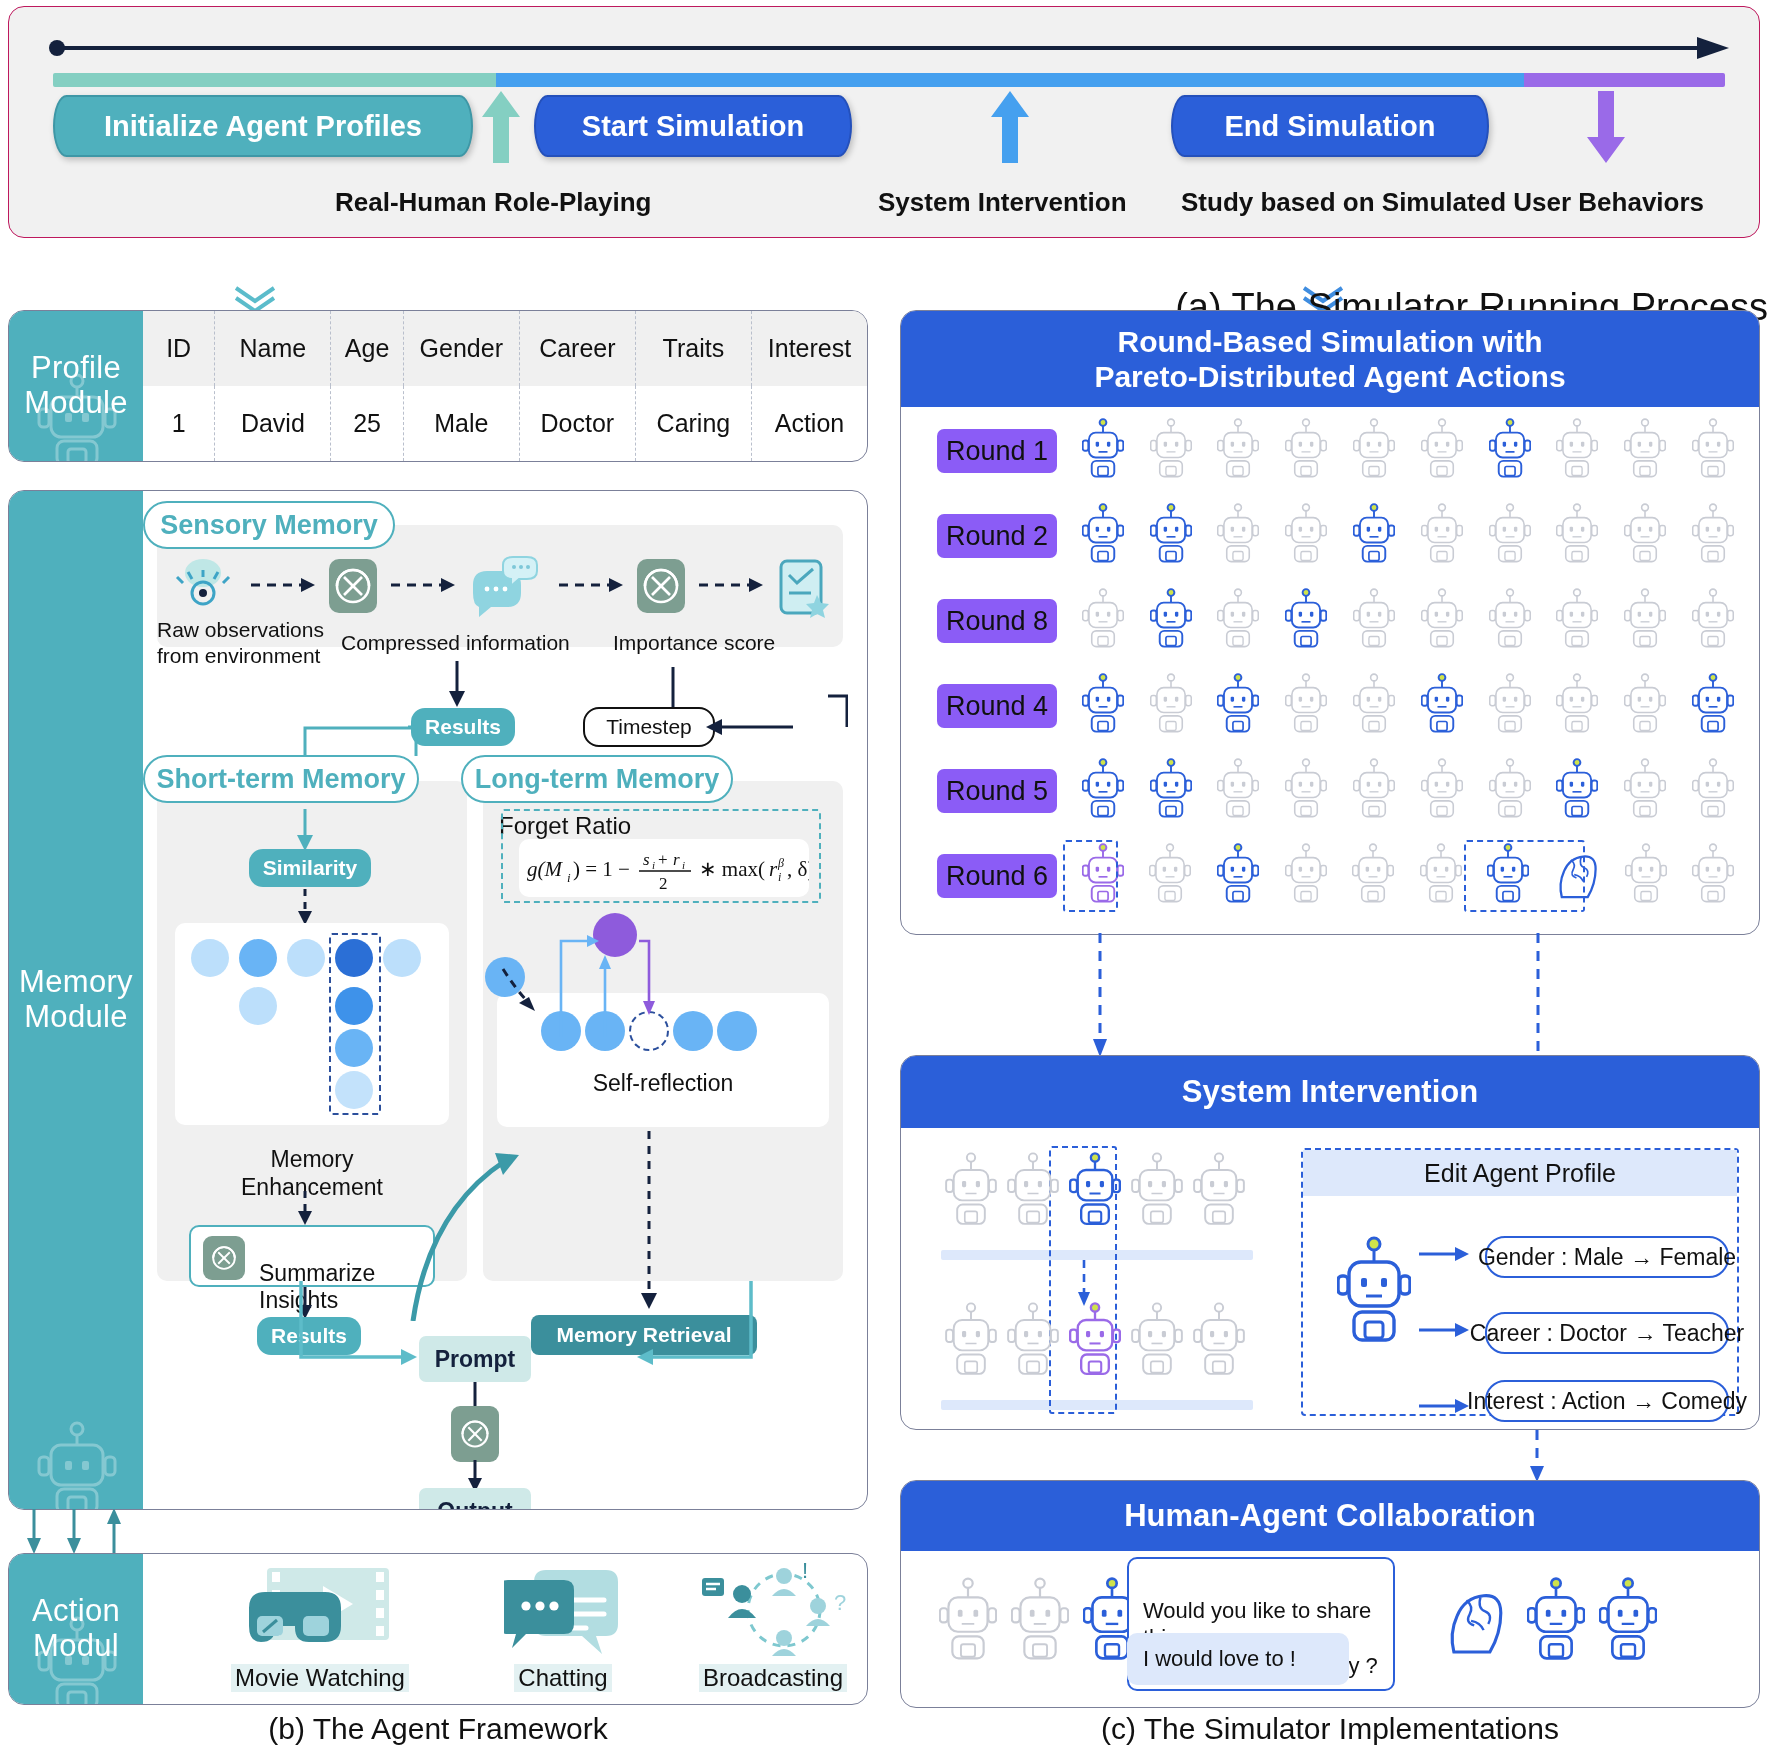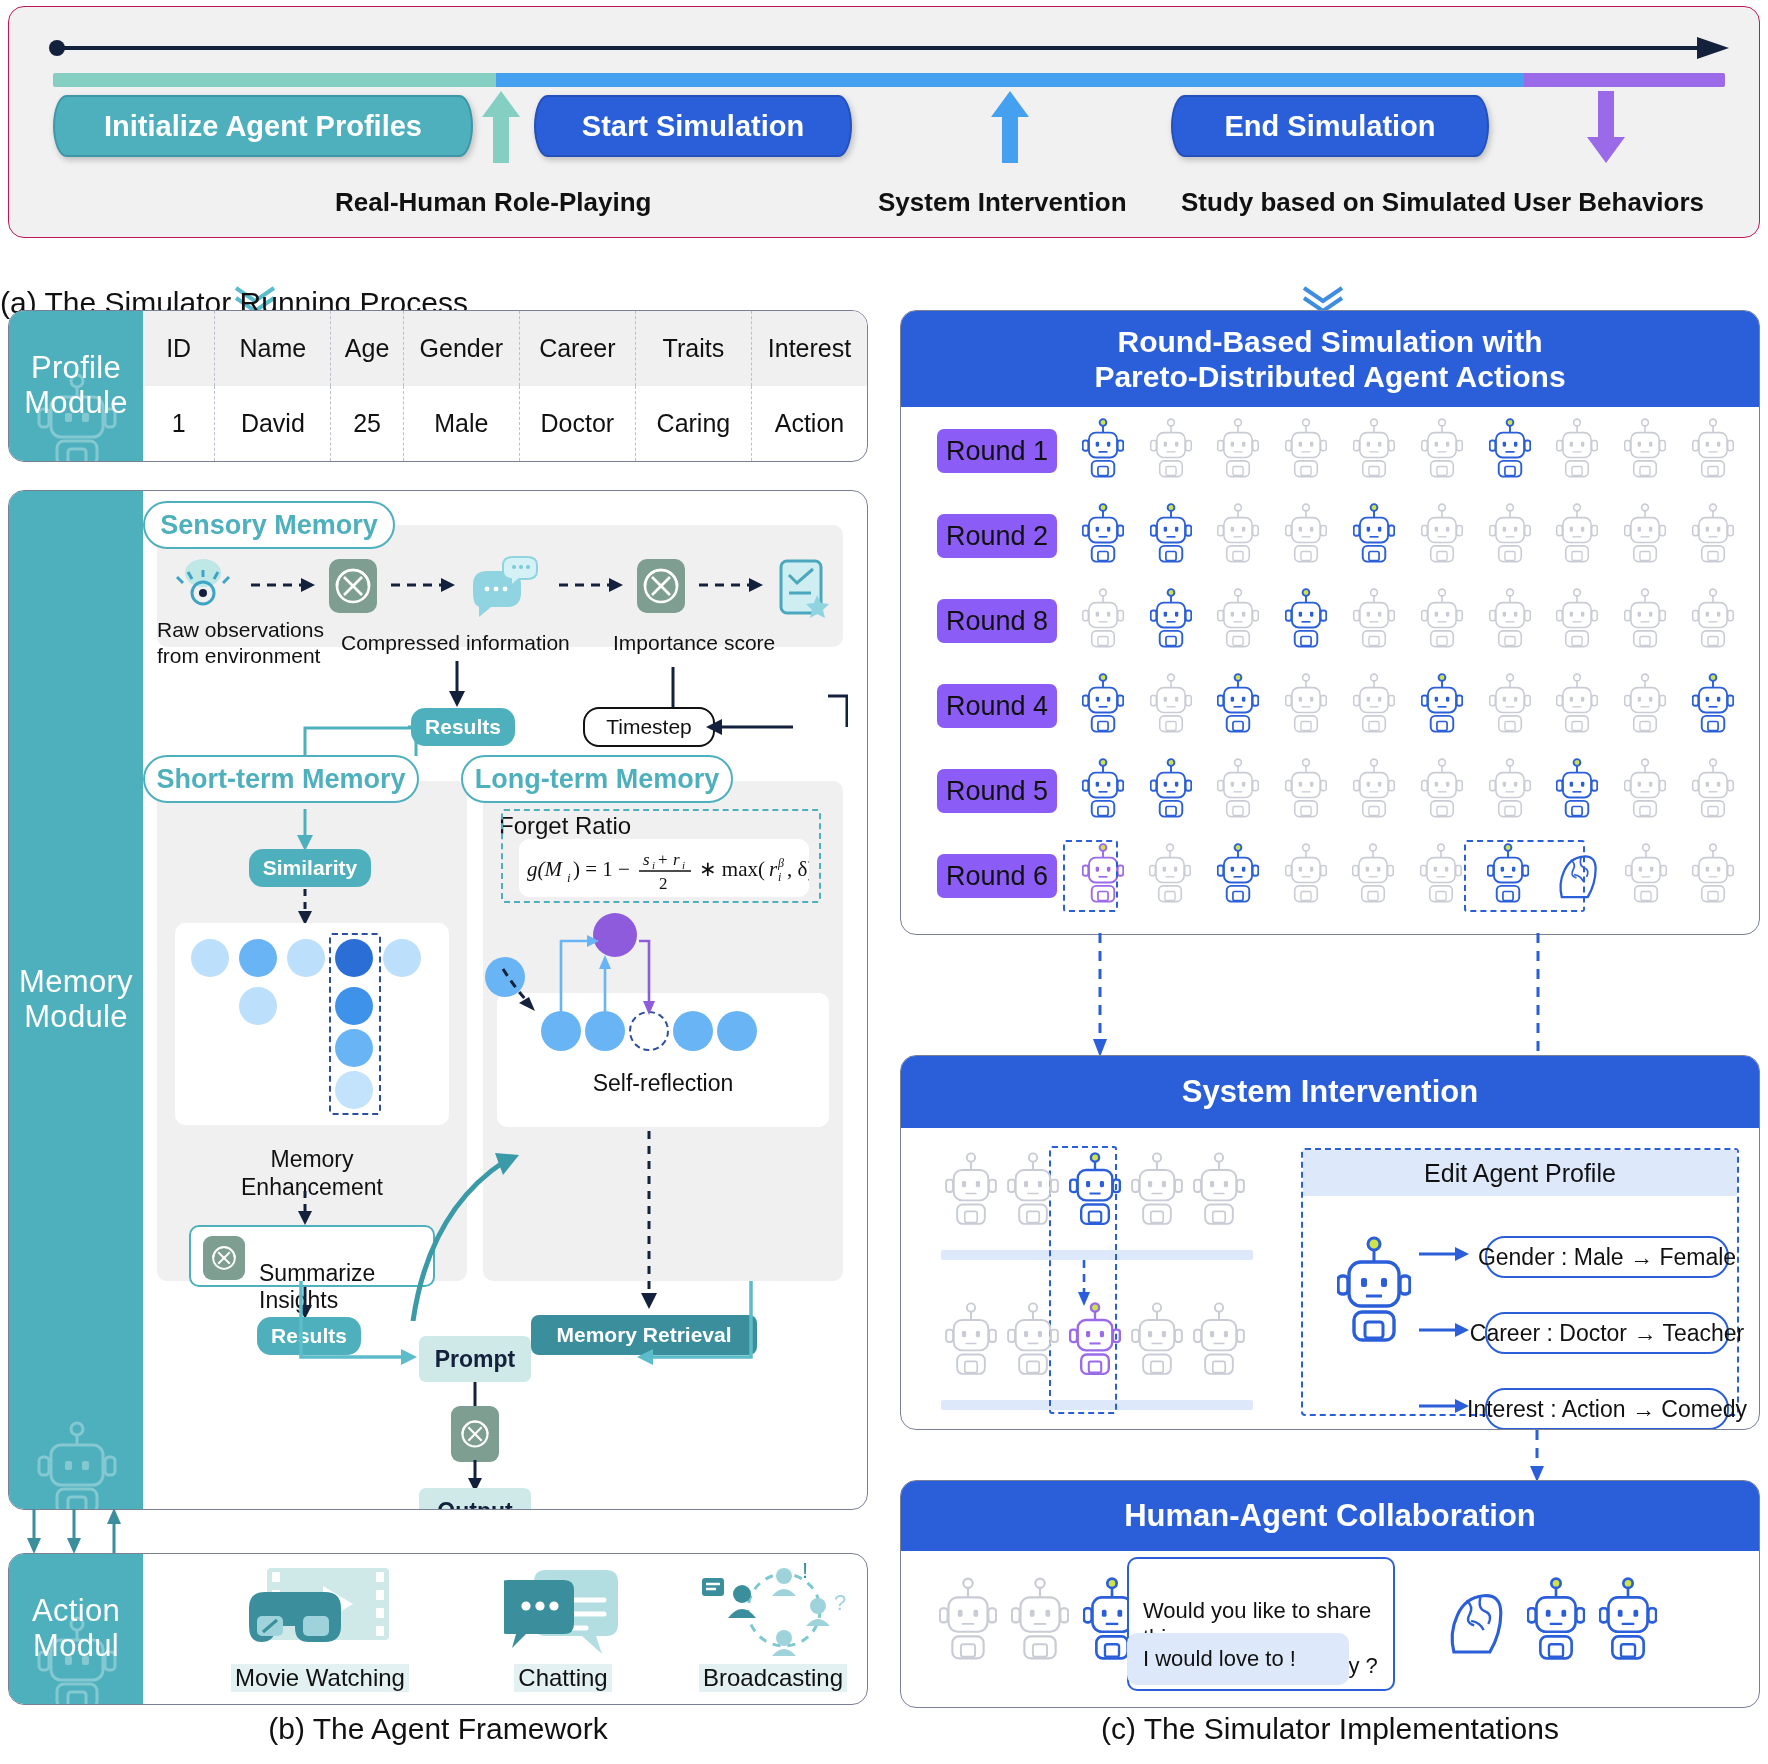--- a/index.html
+++ b/index.html
@@ -42,22 +42,22 @@
 
   .cap-a {
     position: absolute; font-size: 26px; font-weight: bold; color: #111;
     white-space: nowrap;
   }
   #cap-rhrp { left: 326px; top: 180px; }
   #cap-sysint { left: 869px; top: 180px; }
   #cap-study { left: 1172px; top: 180px; }
 
   #label-a {
-    position: absolute; left: 0; top: 286px; width: 1768px; text-align: left;
-    font-size: 30px; color: #111;
+    position: absolute; left: 0; top: 286px; width: 1768px; text-align: right;
+    font-size: 38px; color: #111;
   }
   .chev { position: absolute; width: 46px; height: 28px; }
   #chev-left { left: 232px; top: 285px; }
   #chev-right { left: 1300px; top: 285px; }
 
   
   .module-card {
     position: absolute; background: #fff;
     border: 1.5px solid #7b8099; border-radius: 16px; overflow: hidden;
   }
@@ -1558,21 +1558,21 @@
         <line x1="0" y1="18" x2="38" y2="18"></line>
           <line x1="0" y1="94" x2="38" y2="94"></line>
           <line x1="0" y1="170" x2="38" y2="170"></line>
       </g>
       <polygon points="50,18 36,11 36,25" fill="#2b5fd9"></polygon>
       <polygon points="50,94 36,87 36,101" fill="#2b5fd9"></polygon>
       <polygon points="50,170 36,163 36,177" fill="#2b5fd9"></polygon>
     </svg>
     <div class="edit-row" style="left:182px; top:86px; width:244px; height:42px;">Gender : Male → Female</div>
     <div class="edit-row" style="left:182px; top:162px; width:244px; height:42px;">Career : Doctor → Teacher</div>
-    <div class="edit-row" style="left:182px; top:238px; width:244px; height:42px;">Interest : Action → Comedy</div>
+    <div class="edit-row" style="left:182px; top:230px; width:244px; height:42px;">Interest : Action → Comedy</div>
   </div>
 </div>
 
 <svg style="position:absolute;left:1524px;top:1430px;" width="26" height="52" viewBox="0 0 26 52">
   <line x1="13" y1="0" x2="13" y2="36" stroke="#2b5fd9" stroke-width="3" stroke-dasharray="10 8"></line>
   <polygon points="13,52 6,36 20,36" fill="#2b5fd9"></polygon>
 </svg>
 
 <div class="blue-card" id="hac-card">
   <div class="blue-head">

